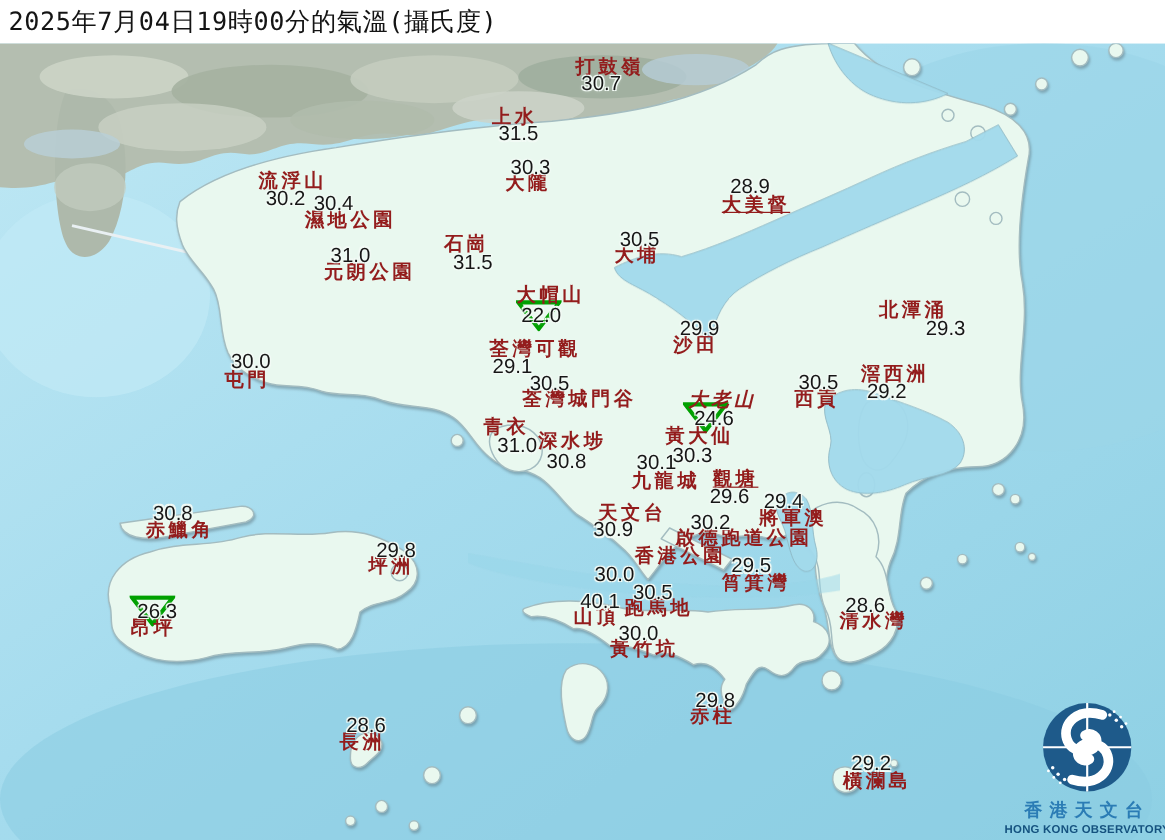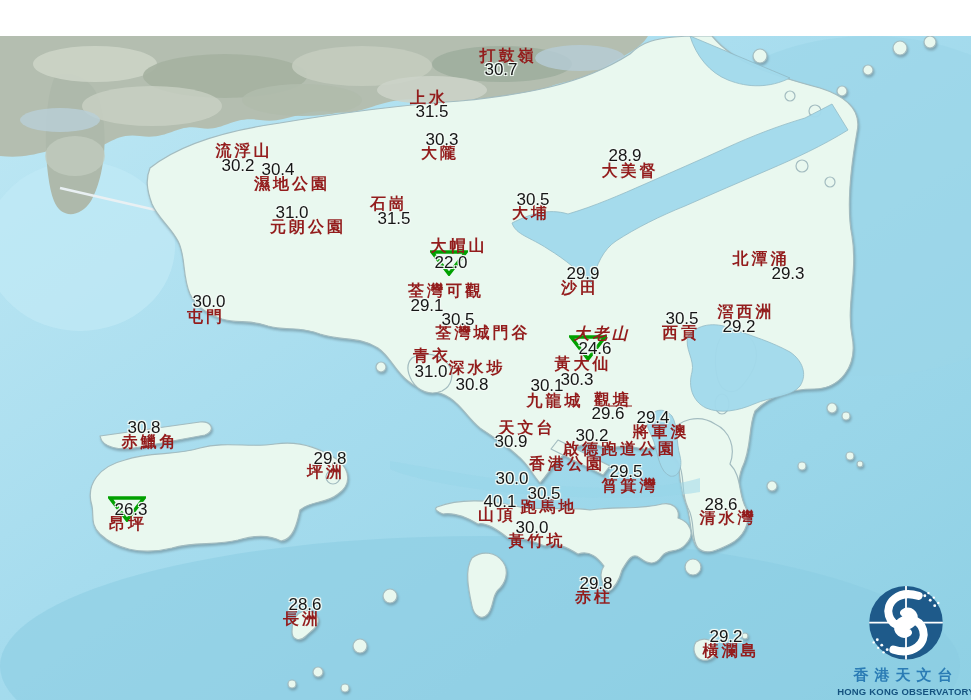--- a/index.html
+++ b/index.html
@@ -28,20 +28,23 @@
   #logo .zh{font-family:"Liberation Serif",serif;font-size:15px;font-weight:bold;
             color:#2b7cb5;letter-spacing:6px;margin-top:2px;white-space:nowrap;}
   #logo .en{font-family:"Liberation Sans",sans-serif;font-size:9.5px;font-weight:bold;
             color:#15527f;letter-spacing:0.2px;white-space:nowrap;margin-top:1px;}
 </style>
 </head>
 <body>
 
 <div id="app">
 
+  <div id="titlebar">
+    <span class="t">2025年7月04日19時00分的氣溫(攝氏度)</span>
+  </div>
 
   <div id="map">
 
     <svg class="base" width="971" height="664" viewBox="0 0 971 664">
       <defs>
         <linearGradient id="sea" x1="0" y1="0" x2="1" y2="1">
           <stop offset="0" stop-color="#bfe8f4"></stop>
           <stop offset="0.45" stop-color="#a6dcee"></stop>
           <stop offset="1" stop-color="#8ed0e4"></stop>
         </linearGradient>
@@ -193,21 +196,21 @@
         <span class="sn" style="left: 440px; top: 117px;">大隴</span>
         <span class="sv" style="left: 238px; top: 130px;">30.2</span>
         <span class="sn" style="left: 244px; top: 115px;">流浮山</span>
         <span class="sv" style="left: 278px; top: 134px;">30.4</span>
         <span class="sn" style="left: 292px; top: 148px;">濕地公園</span>
         <span class="sv" style="left: 292px; top: 177px;">31.0</span>
         <span class="sn" style="left: 308px; top: 191px;">元朗公園</span>
         <span class="sv" style="left: 394px; top: 183px;">31.5</span>
         <span class="sn" style="left: 389px; top: 168px;">石崗</span>
         <span class="sv" style="left: 625px; top: 120px;">28.9</span>
-        <span class="sn" style="left: 630px; top: 135px;">大美督</span>
+        <span class="sn" style="left: 630px; top: 135px; text-decoration: underline;">大美督</span>
         <span class="sv" style="left: 533px; top: 164px;">30.5</span>
         <span class="sn" style="left: 531px; top: 177px;">大埔</span>
         <span class="peak" style="left: 449px; top: 227px;"><svg width="38" height="26" viewBox="0 0 38 26">
             <path d="M2,2 L36,2 L19,24 Z" fill="none" stroke="#00A000" stroke-width="3.4"></path>
           </svg></span>
         <span class="sv" style="left: 451px; top: 227px;">22.0</span>
         <span class="sn" style="left: 459px; top: 210px;">大帽山</span>
         <span class="sv" style="left: 427px; top: 270px;">29.1</span>
         <span class="sn" style="left: 446px; top: 255px;">荃灣可觀</span>
         <span class="sv" style="left: 458px; top: 284px;">30.5</span>
@@ -221,21 +224,21 @@
         <span class="sn" style="left: 602px; top: 298px; font-style: italic;">大老山</span>
         <span class="sv" style="left: 682px; top: 283px;">30.5</span>
         <span class="sn" style="left: 681px; top: 297px;">西貢</span>
         <span class="sv" style="left: 788px; top: 238px;">29.3</span>
         <span class="sn" style="left: 761px; top: 223px;">北潭涌</span>
         <span class="sv" style="left: 739px; top: 291px;">29.2</span>
         <span class="sn" style="left: 746px; top: 276px;">滘西洲</span>
         <span class="sv" style="left: 209px; top: 266px;">30.0</span>
         <span class="sn" style="left: 206px; top: 281px;">屯門</span>
         <span class="sv" style="left: 431px; top: 336px;">31.0</span>
-        <span class="sn" style="left: 432px; top: 320px;">青衣</span>
+        <span class="sn" style="left: 422px; top: 320px;">青衣</span>
         <span class="sv" style="left: 472px; top: 349px;">30.8</span>
         <span class="sn" style="left: 477px; top: 332px;">深水埗</span>
         <span class="sv" style="left: 577px; top: 344px;">30.3</span>
         <span class="sn" style="left: 583px; top: 328px;">黃大仙</span>
         <span class="sv" style="left: 547px; top: 350px;">30.1</span>
         <span class="sn" style="left: 555px; top: 365px;">九龍城</span>
         <span class="sv" style="left: 608px; top: 378px;">29.6</span>
         <span class="sn" style="left: 613px; top: 364px; text-decoration: underline;">觀塘</span>
         <span class="sv" style="left: 511px; top: 406px;">30.9</span>
         <span class="sn" style="left: 527px; top: 392px;">天文台</span>

